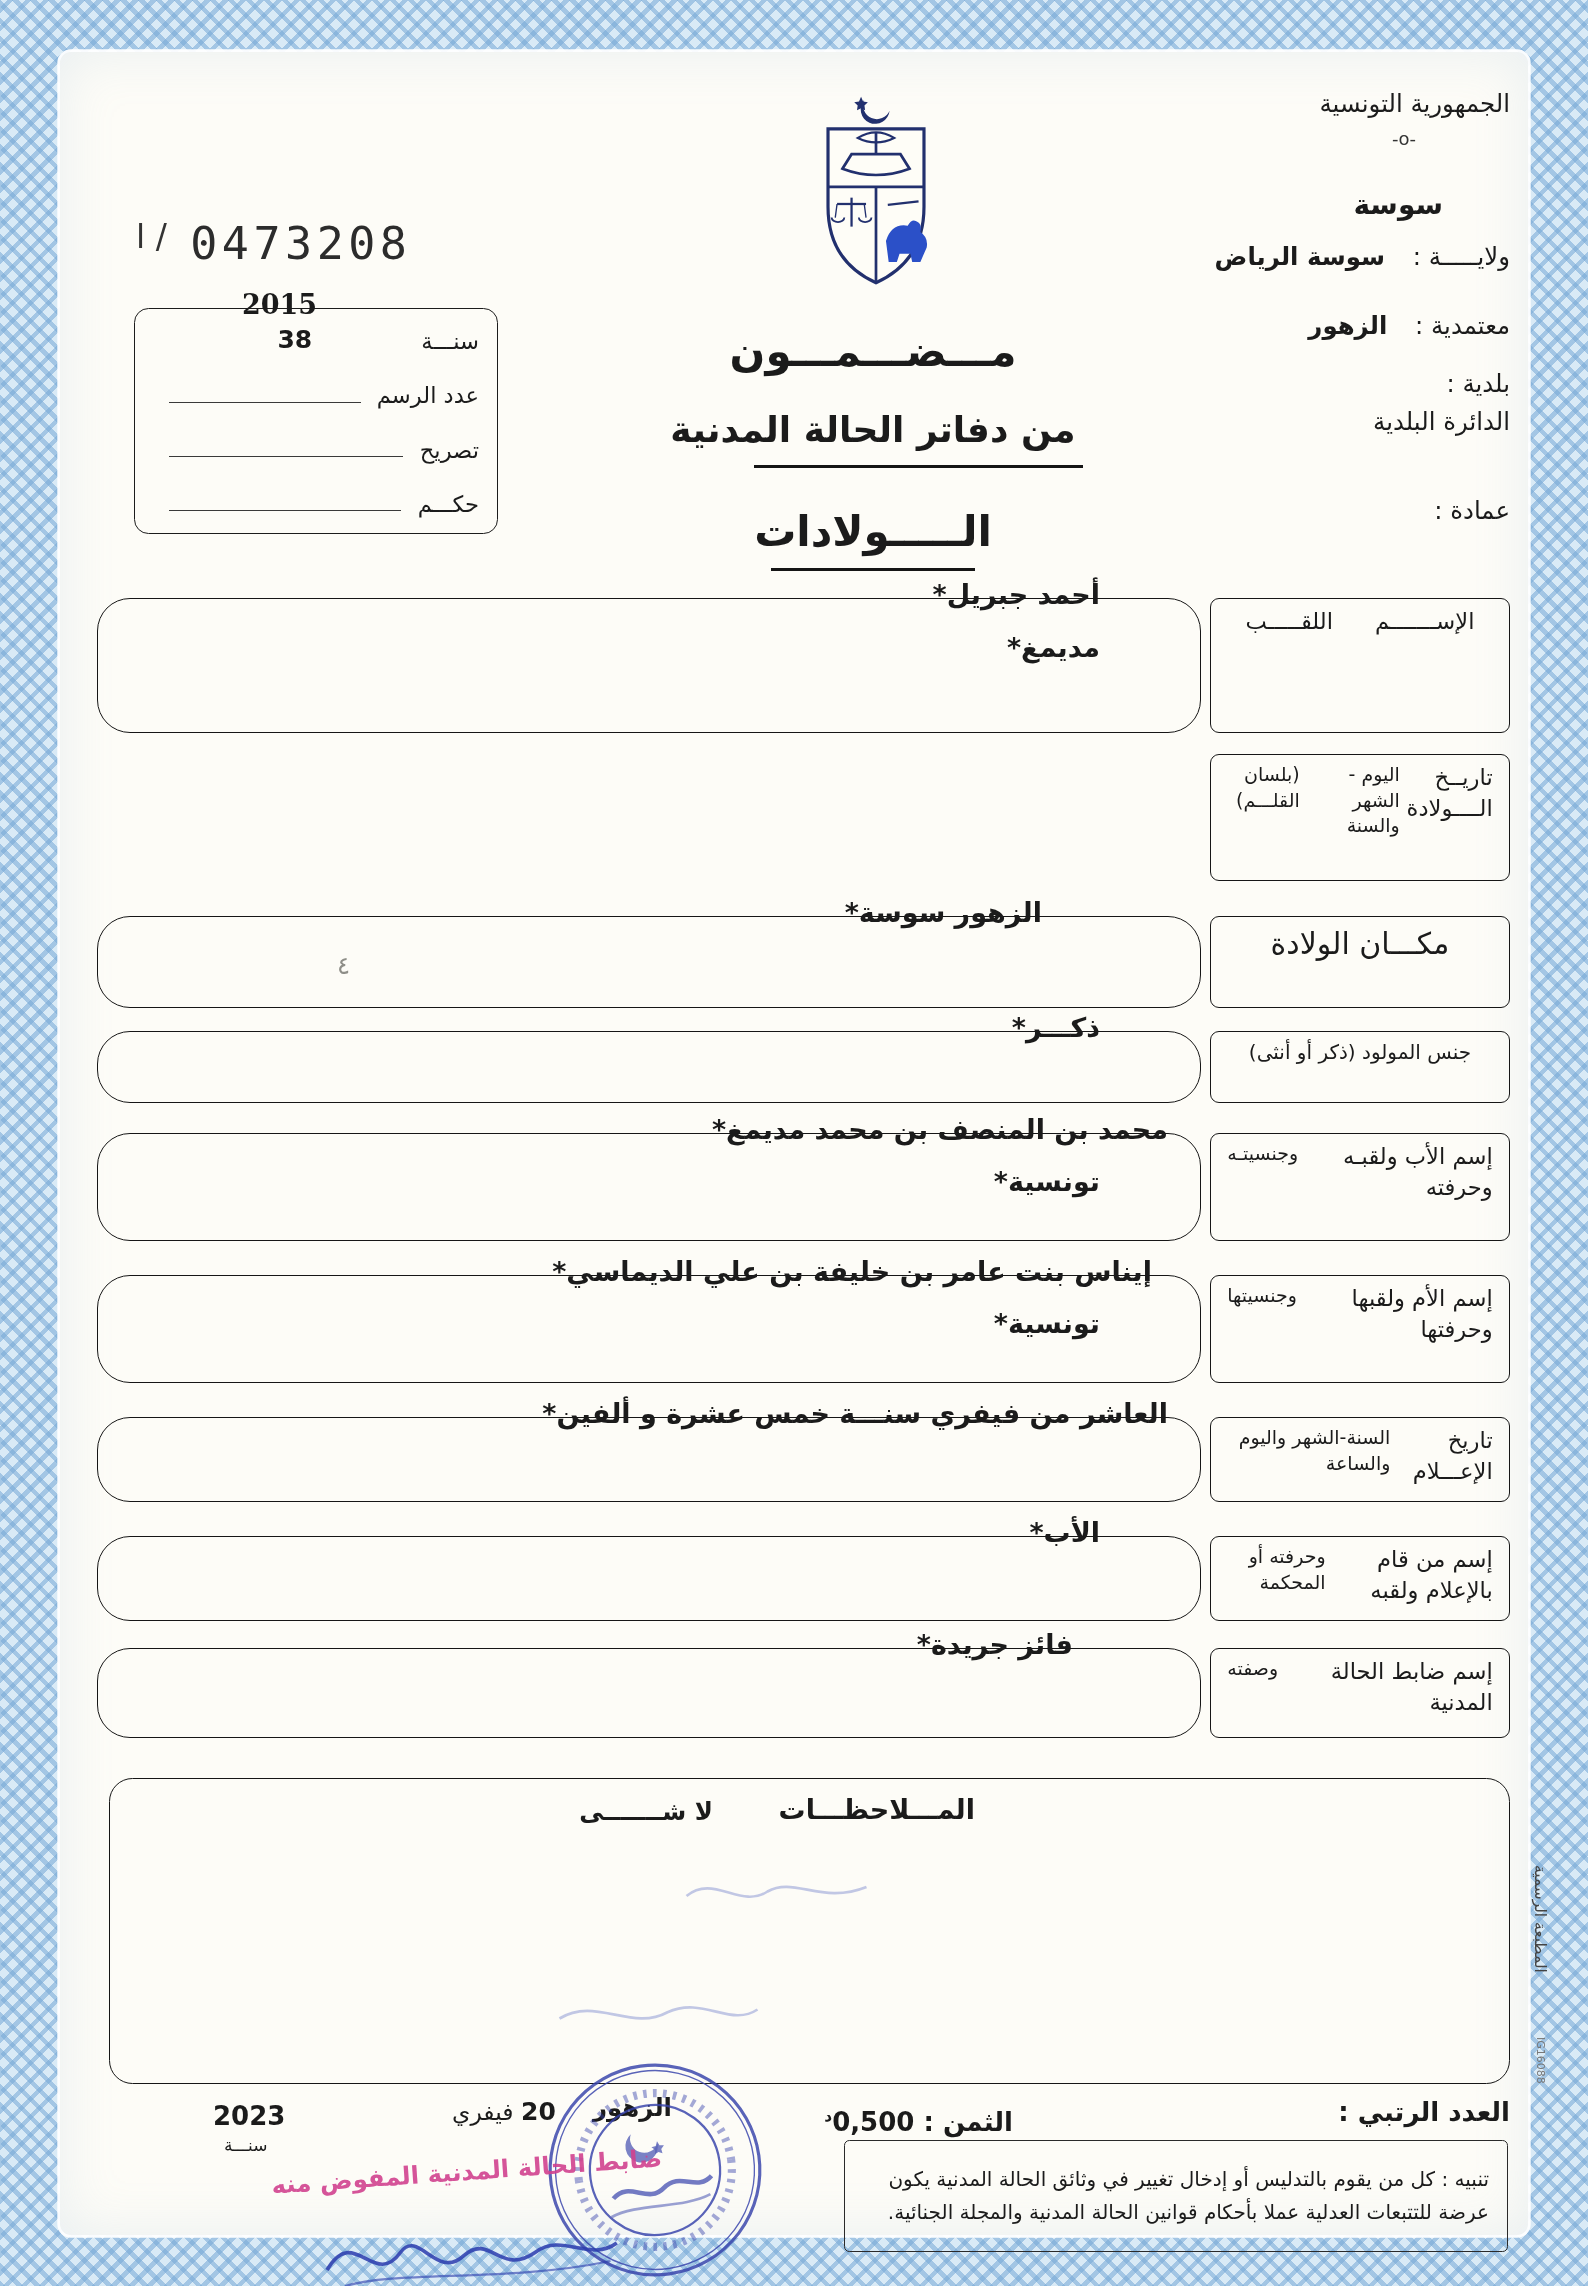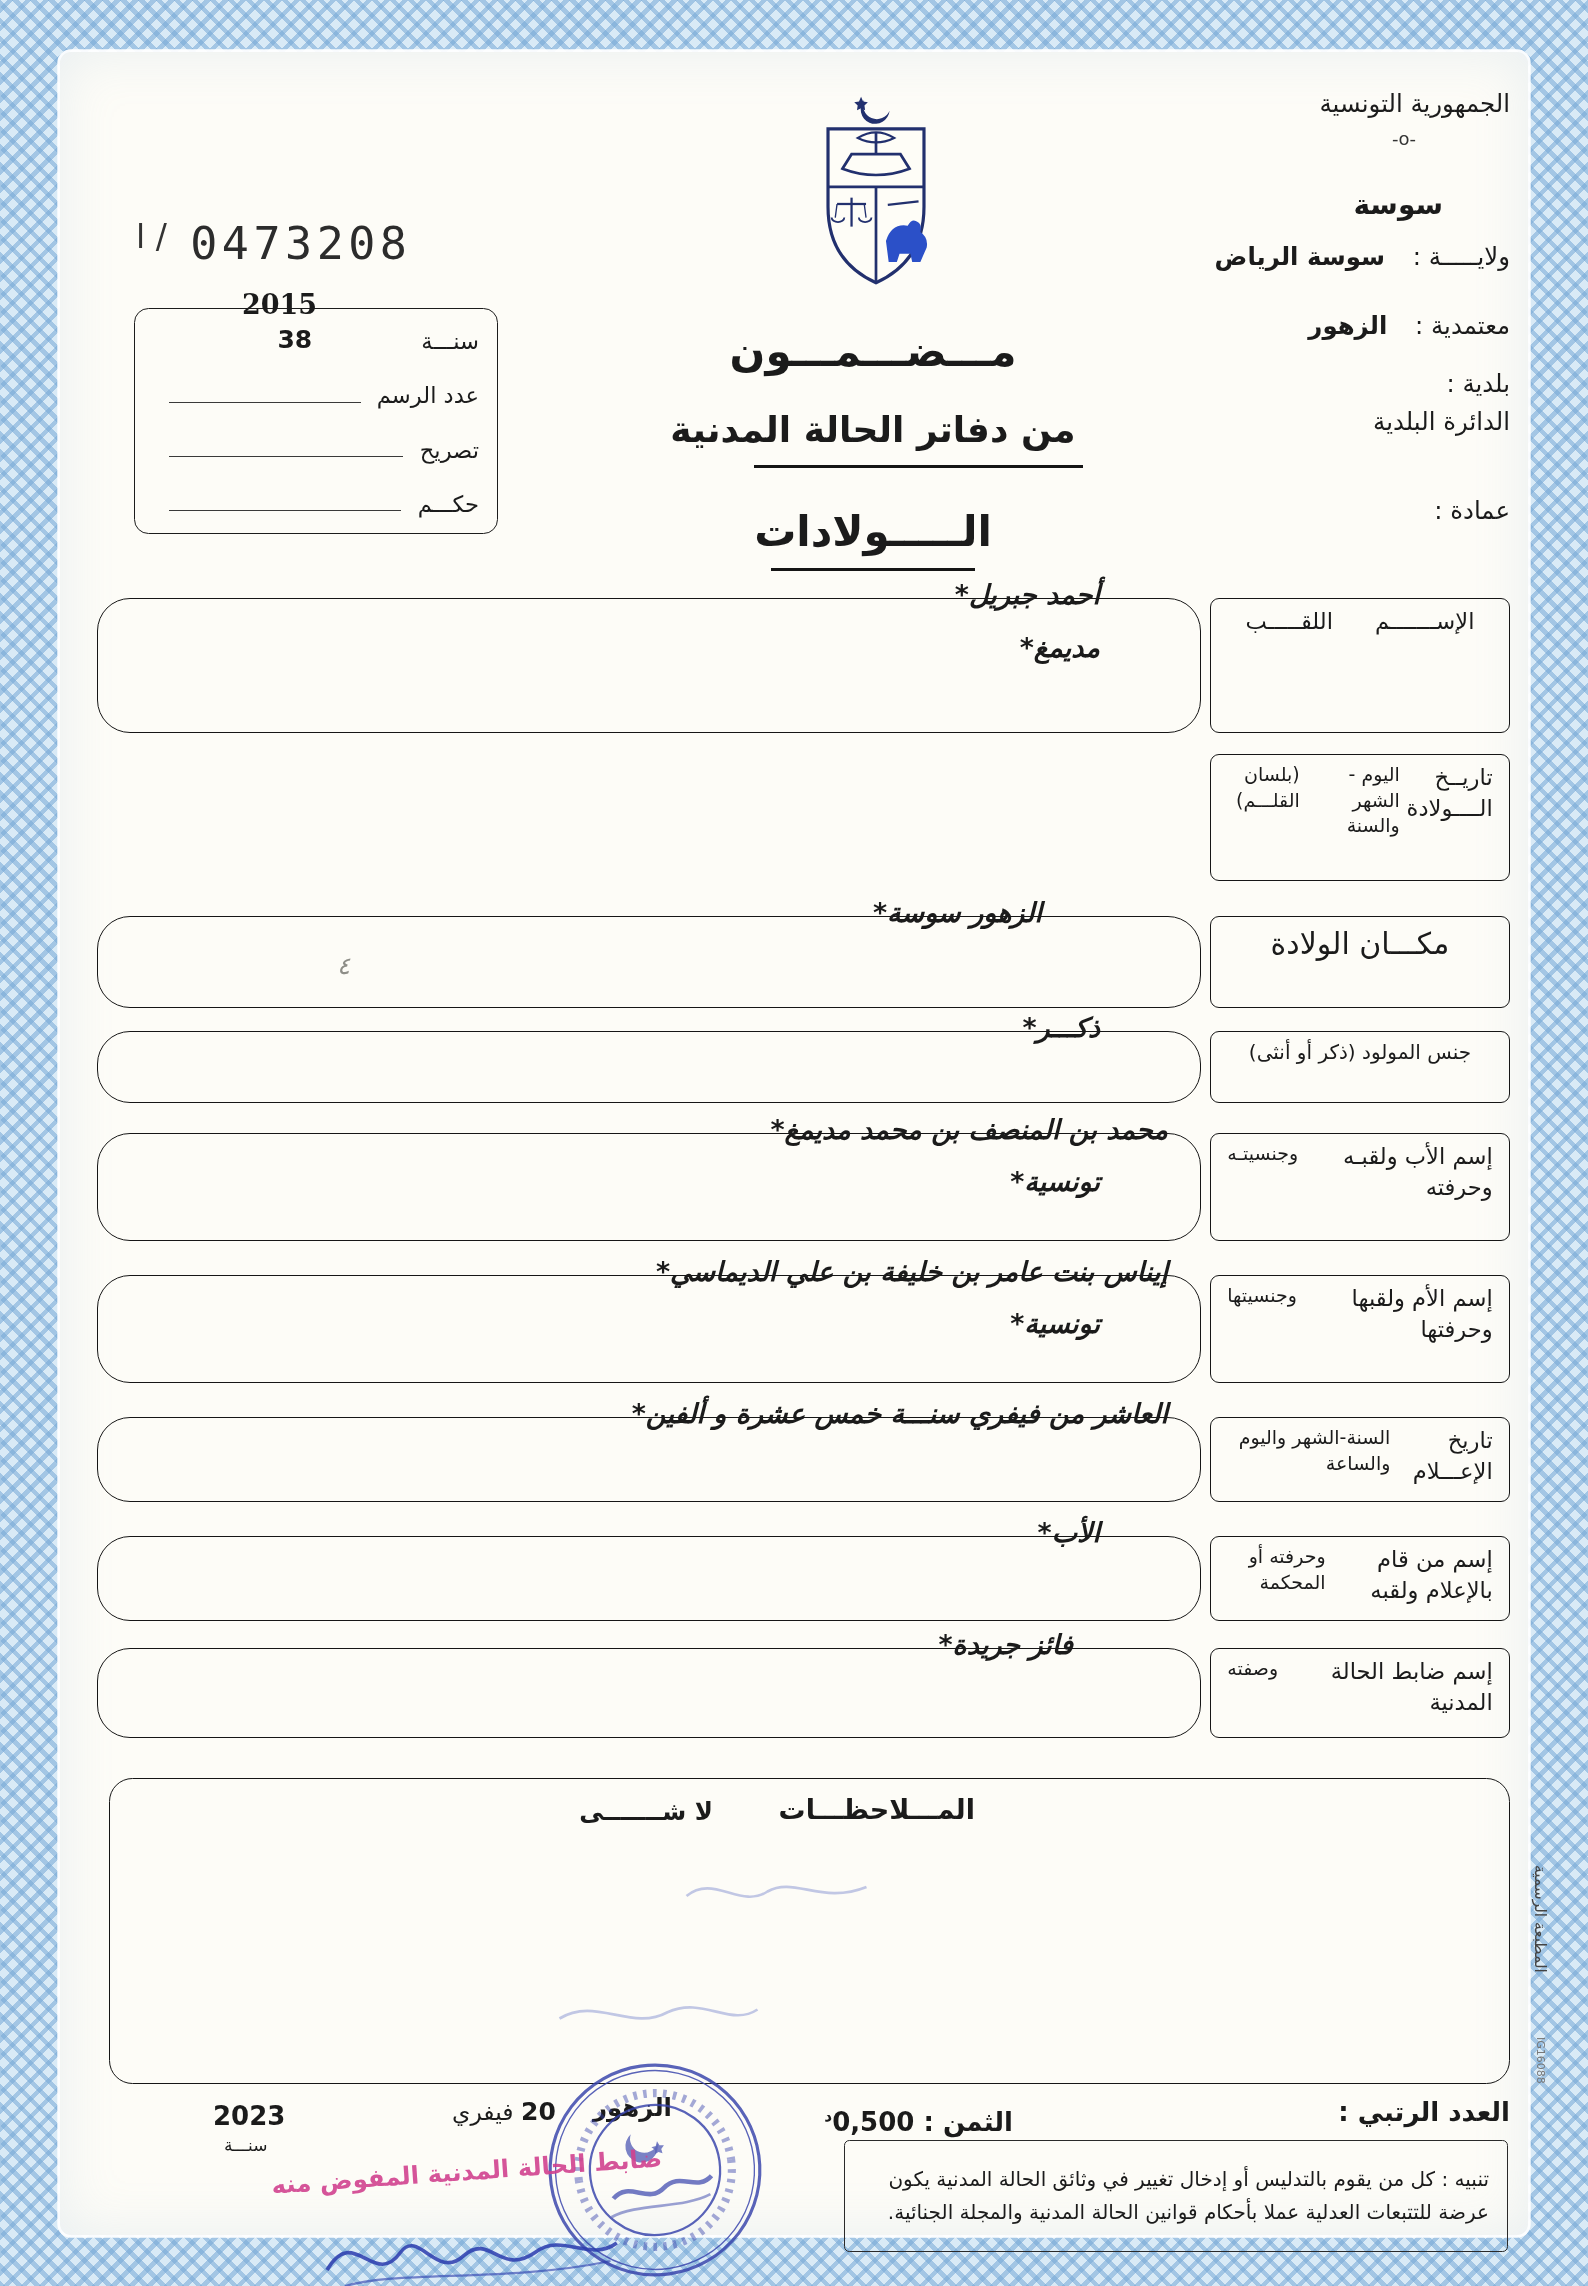--- a/index.html
+++ b/index.html
@@ -71,21 +71,21 @@
   .lbl {
     width: 300px; flex: none;
     border: 1.8px solid #161616; border-radius: 9px;
     display: flex; flex-direction: row; justify-content: center; gap: 5.4px;
     padding: 7.2px 16.3px; font-size: 22.6px; line-height: 1.35; background: transparent;
   }
   .lbl .sub { font-size: 19px; }
   .lbl.big { font-size: 30px; }
   .lbl.sm  { font-size: 20px; }
   .lbl.spread { justify-content: space-around; }
-  .vbox { flex: 1; border: 1.8px solid #161616; border-radius: 33px; position: relative; font-style: italic; }
+  .vbox { flex: 1; border: 1.8px solid #161616; border-radius: 33px; position: relative; }
   .vtop { position: absolute; top: -20px; font-size: 27px; font-weight: bold; white-space: nowrap; }
   .vin  { position: absolute; top: 32px;  font-size: 27px; font-weight: bold; white-space: nowrap; }
   .faint { position: absolute; top: 38%; right: 850px; font-size: 24.4px; color: #8e8e88; }
 
   
   .notes-box {
     position: absolute; left: 109px; right: 78px; top: 1778px; height: 306px;
     border: 1.8px solid #161616; border-radius: 23.5px; z-index: 2;
   }
   .notes-label { position: absolute; top: 14.5px; right: 534px; font-size: 27px; font-weight: bold; }
@@ -236,21 +236,21 @@
       <span class="vin" style="right:100px">تونسية*</span>
     </div>
   </div>
 
   <div class="frow" style="top:1275px;height:108px;">
     <div class="lbl">
       <span>إسم الأم ولقبها وحرفتها</span>
       <span class="sub">وجنسيتها</span>
     </div>
     <div class="vbox">
-      <span class="vtop" style="right:32px">إيناس بنت عامر بن خليفة بن علي الديماسي*</span>
+      <span class="vtop" style="right:48px">إيناس بنت عامر بن خليفة بن علي الديماسي*</span>
       <span class="vin" style="right:100px">تونسية*</span>
     </div>
   </div>
 
   <div class="frow" style="top:1417px;height:85px;">
     <div class="lbl">
       <span>تاريخ الإعـــلام</span>
       <span class="sub">السنة-الشهر واليوم والساعة</span>
     </div>
     <div class="vbox">

